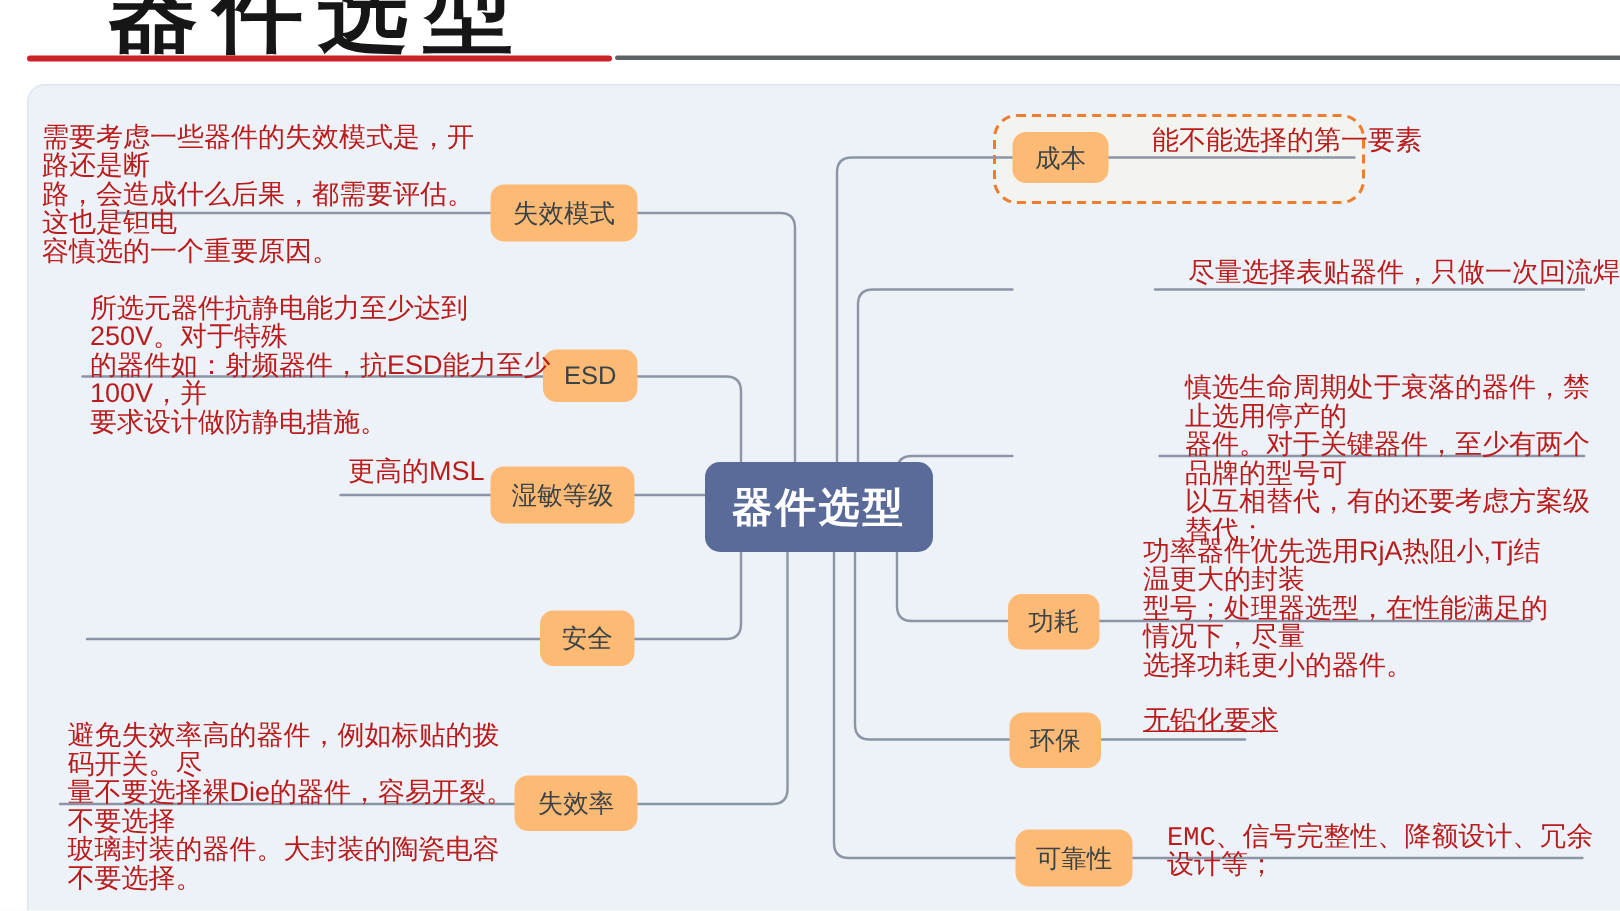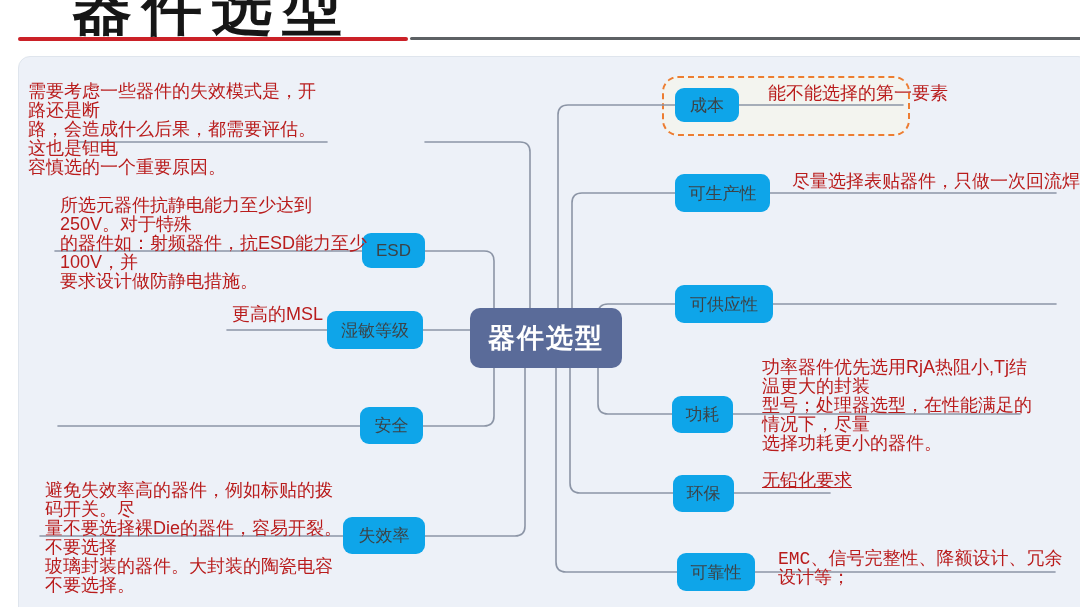--- a/index.html
+++ b/index.html
@@ -19,21 +19,21 @@
     background:#edf1f8;border:1px solid #dfe5ed;border-radius:12px;box-sizing:border-box;
   }
   .highlight-box{
     position:absolute;left:662px;top:76px;width:248px;height:60px;box-sizing:border-box;
     border:2px dashed #ed7d31;border-radius:16px;background:#f3f4ef;
   }
   svg.connectors{position:absolute;left:0;top:0;pointer-events:none;}
   svg.connectors path{fill:none;stroke:#8c95a6;stroke-width:1.6;stroke-linecap:round;}
   .mm-node{
     position:absolute;display:flex;align-items:center;justify-content:center;
-    background:#0ea5e9;border-radius:9px;color:#3c4347;font-size:17px;
+    background:#fdba74;border-radius:9px;color:#3c4347;font-size:17px;
     box-sizing:border-box;white-space:nowrap;
   }
   .mm-center{
     position:absolute;display:flex;align-items:center;justify-content:center;
     background:#5a6b99;border-radius:10px;color:#ffffff;
     font-size:27px;font-weight:bold;letter-spacing:2px;white-space:nowrap;
   }
   .mm-desc{
     position:absolute;font-size:18px;line-height:19px;color:#b91c1c;
     white-space:pre-line;
@@ -74,44 +74,46 @@
     <path d="M598 338 V404 Q598 414 608 414 H672"></path>
     <path d="M733 414 H1020"></path>
     <path d="M570 338 V483 Q570 493 580 493 H673"></path>
     <path d="M734 493 H830"></path>
     <path d="M556 338 V562 Q556 572 566 572 H677"></path>
     <path d="M755 572 H1055"></path>
   </svg>
 
   <div class="mm-center" style="left:470px;top:308px;width:152px;height:60px;">器件选型</div>
 
+  <div class="mm-node" style="left:327px;top:123px;width:98px;height:38px;">失效模式</div>
   <div class="mm-node" style="left:362px;top:233px;width:63px;height:35px;">ESD</div>
   <div class="mm-node" style="left:327px;top:311px;width:96px;height:38px;">湿敏等级</div>
   <div class="mm-node" style="left:360px;top:407px;width:63px;height:37px;">安全</div>
   <div class="mm-node" style="left:343px;top:517px;width:82px;height:37px;">失效率</div>
 
   <div class="mm-node" style="left:675px;top:88px;width:64px;height:34px;">成本</div>
-  <div class="mm-node" style="left:675px;top:174px;width:95px;height:38px;">可生产性</div>
-  <div class="mm-node" style="left:675px;top:285px;width:98px;height:38px;">可供应性</div>
   <div class="mm-node" style="left:672px;top:396px;width:61px;height:37px;font-family:Liberation Mono, monospace;">功耗</div>
   <div class="mm-node" style="left:673px;top:475px;width:61px;height:37px;">环保</div>
   <div class="mm-node" style="left:677px;top:553px;width:78px;height:38px;">可靠性</div>
 
   <div class="mm-desc" style="left:28px;top:82px;width:300px;">需要考虑一些器件的失效模式是，开路还是断
 路，会造成什么后果，都需要评估。这也是钽电
 容慎选的一个重要原因。</div>
   <div class="mm-desc" style="left:60px;top:196px;width:310px;">所选元器件抗静电能力至少达到250V。对于特殊
 的器件如：射频器件，抗ESD能力至少100V，并
 要求设计做防静电措施。</div>
   <div class="mm-desc" style="left:232px;top:305px;">更高的MSL</div>
   <div class="mm-desc" style="left:45px;top:481px;width:300px;">避免失效率高的器件，例如标贴的拨码开关。尽
 量不要选择裸Die的器件，容易开裂。不要选择
 玻璃封装的器件。大封装的陶瓷电容不要选择。</div>
 
   <div class="mm-desc" style="left:768px;top:84px;">能不能选择的第一要素</div>
   <div class="mm-desc" style="left:792px;top:172px;">尽量选择表贴器件，只做一次回流焊</div>
+  <div class="mm-desc" style="left:790px;top:249px;width:285px;">慎选生命周期处于衰落的器件，禁止选用停产的
+器件。对于关键器件，至少有两个品牌的型号可
+以互相替代，有的还要考虑方案级替代；</div>
   <div class="mm-desc" style="left:762px;top:358px;width:280px;">功率器件优先选用RjA热阻小,Tj结温更大的封装
 型号；处理器选型，在性能满足的情况下，尽量
 选择功耗更小的器件。</div>
   <div class="mm-desc" style="left:762px;top:471px;text-decoration:underline;">无铅化要求</div>
   <div class="mm-desc" style="left:778px;top:550px;font-family:Liberation Mono, monospace;">EMC、信号完整性、降额设计、冗余设计等；</div>
 
 </div>
 
 </body></html>

